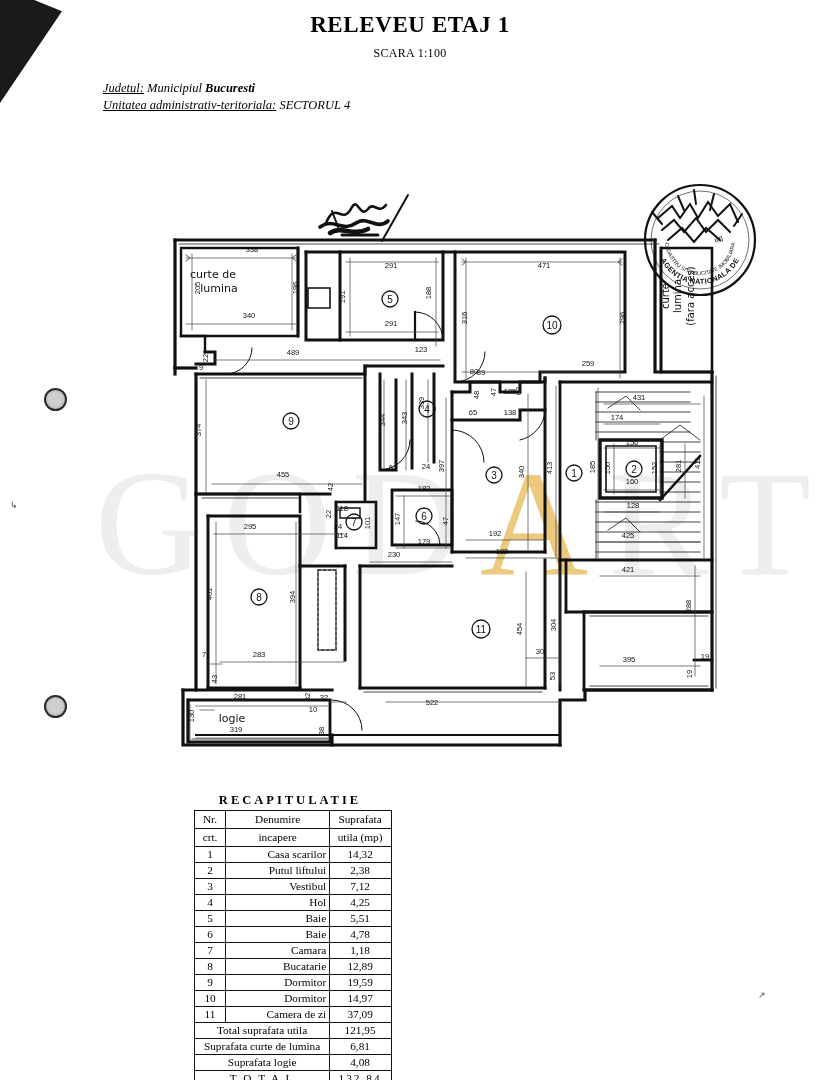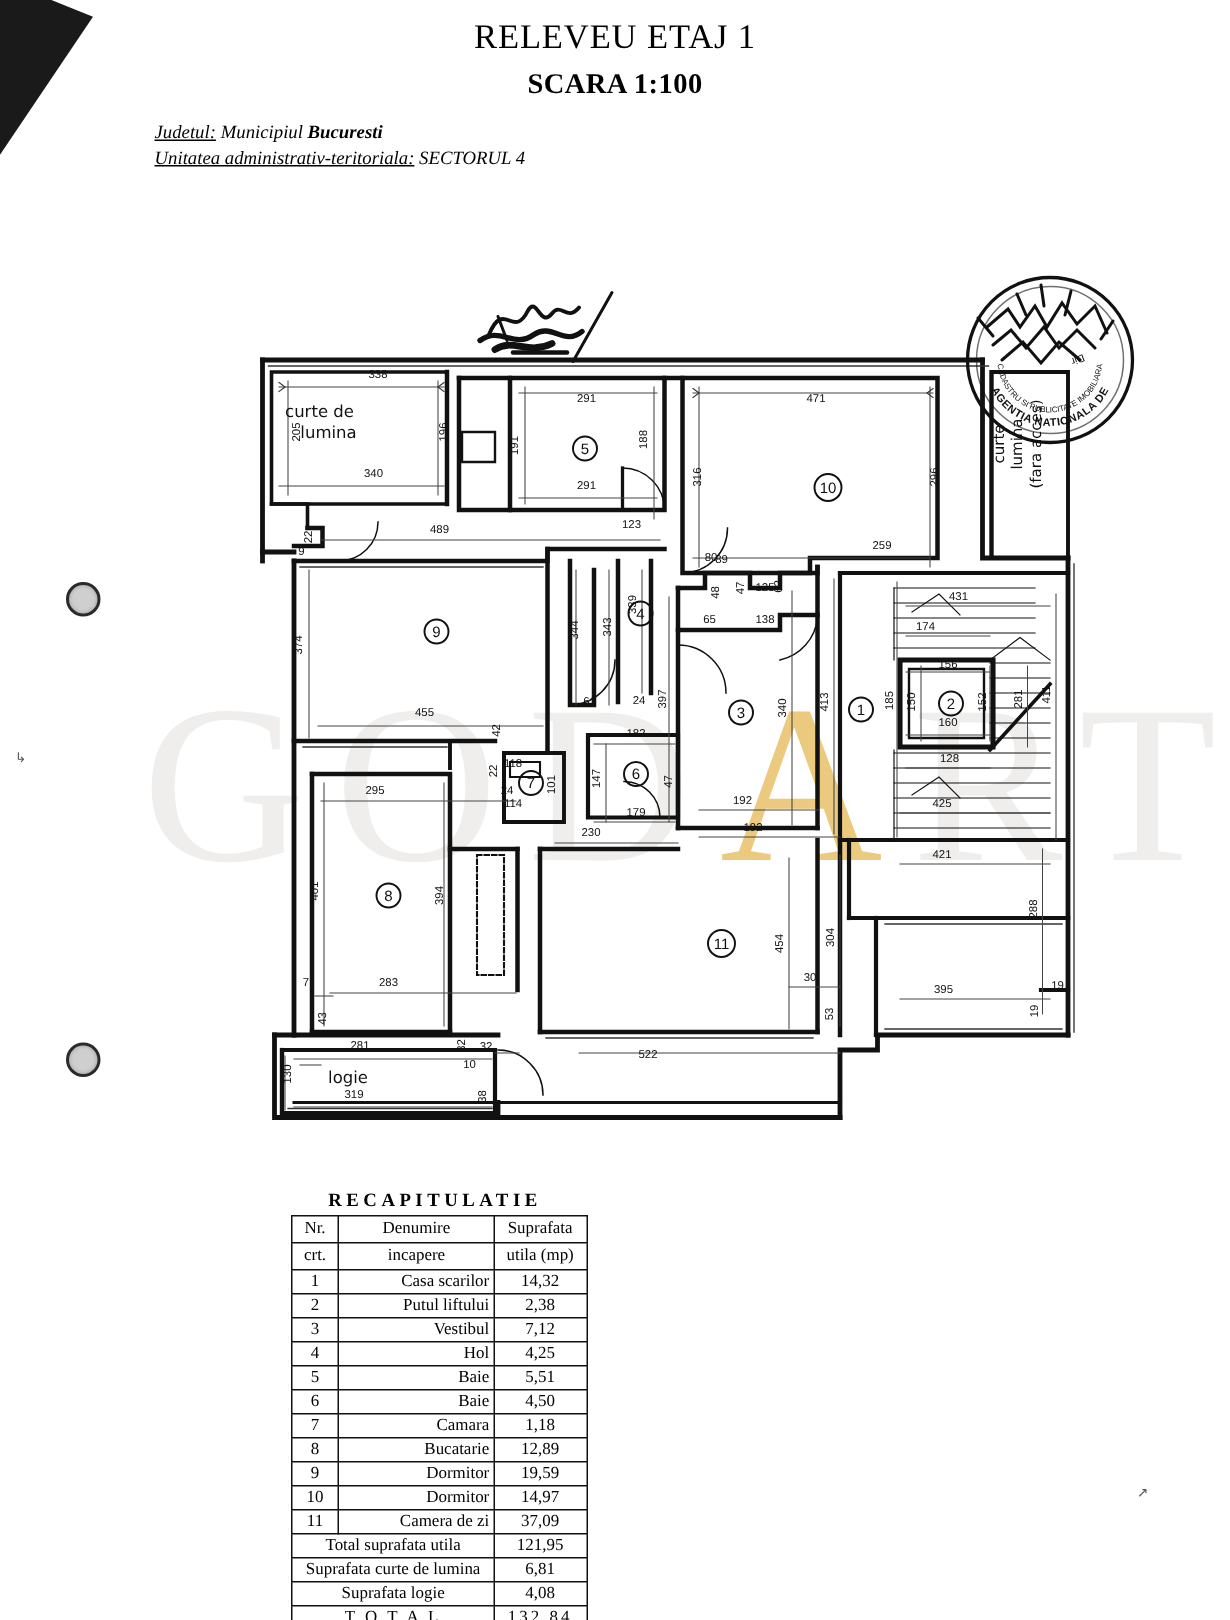--- a/index.html
+++ b/index.html
@@ -49,30 +49,30 @@
     color:#555;
   }
 
   
   .title {
     position: absolute;
     left: 0; top: 12px;
     width: 820px;
     text-align: center;
     font-size: 23px;
-    font-weight: normal;
+    font-weight: bold;
     letter-spacing: .6px;
   }
   .scara {
     position: absolute;
     left: 0; top: 46px;
     width: 820px;
     text-align: center;
-    font-size: 19px;
-    font-weight: bold;
+    font-size: 12px;
+    font-weight: normal;
     letter-spacing: .3px;
   }
   .admin {
     position: absolute;
     left: 103px; top: 80px;
     font-size: 12.5px;
     font-style: italic;
     line-height: 17px;
   }
   .admin .lbl { text-decoration: underline; }
@@ -638,21 +638,21 @@
           <td class="c-val">4,25</td>
         </tr>
         <tr>
           <td class="c-nr">5</td>
           <td class="c-name">Baie</td>
           <td class="c-val">5,51</td>
         </tr>
         <tr>
           <td class="c-nr">6</td>
           <td class="c-name">Baie</td>
-          <td class="c-val">4,50</td>
+          <td class="c-val">4,78</td>
         </tr>
         <tr>
           <td class="c-nr">7</td>
           <td class="c-name">Camara</td>
           <td class="c-val">1,18</td>
         </tr>
         <tr>
           <td class="c-nr">8</td>
           <td class="c-name">Bucatarie</td>
           <td class="c-val">12,89</td>

